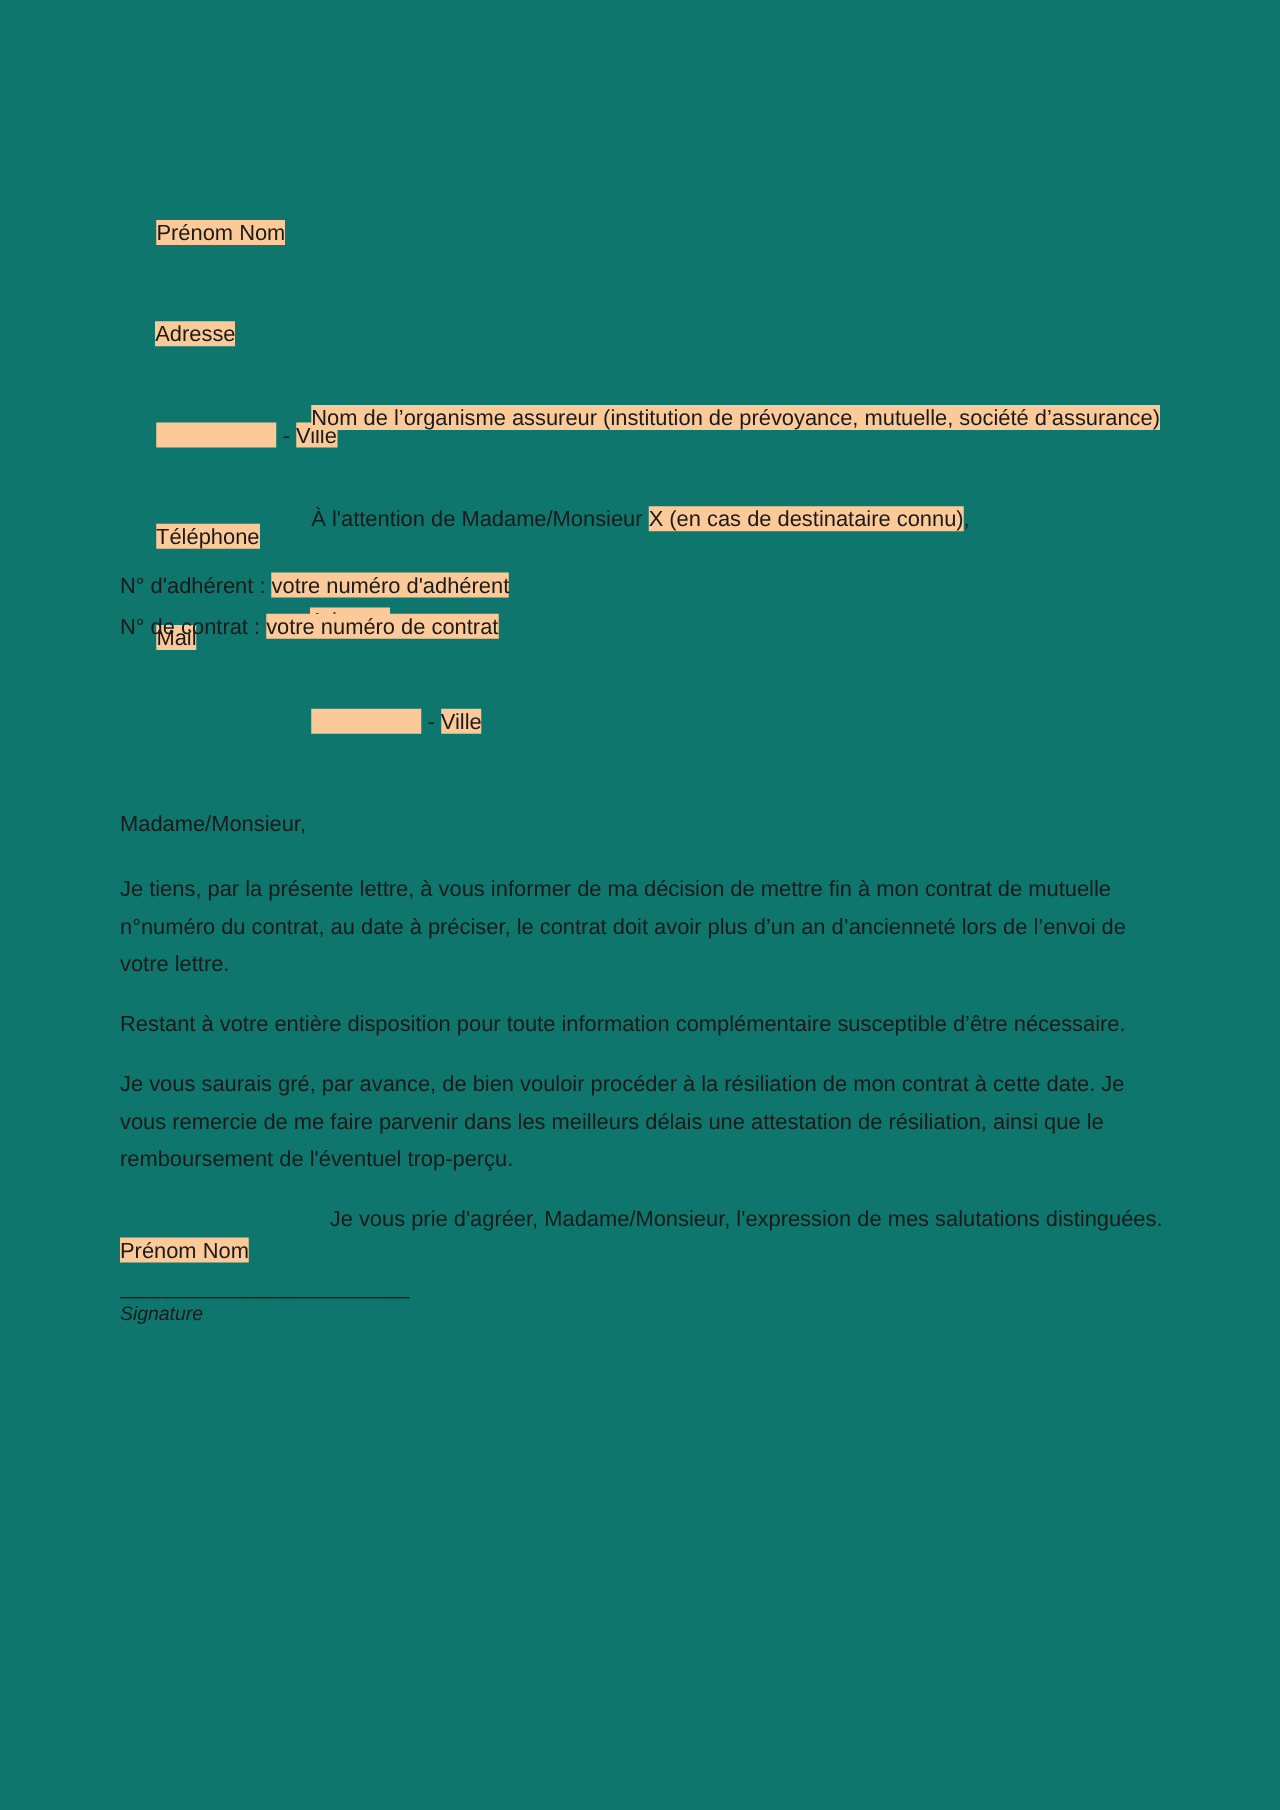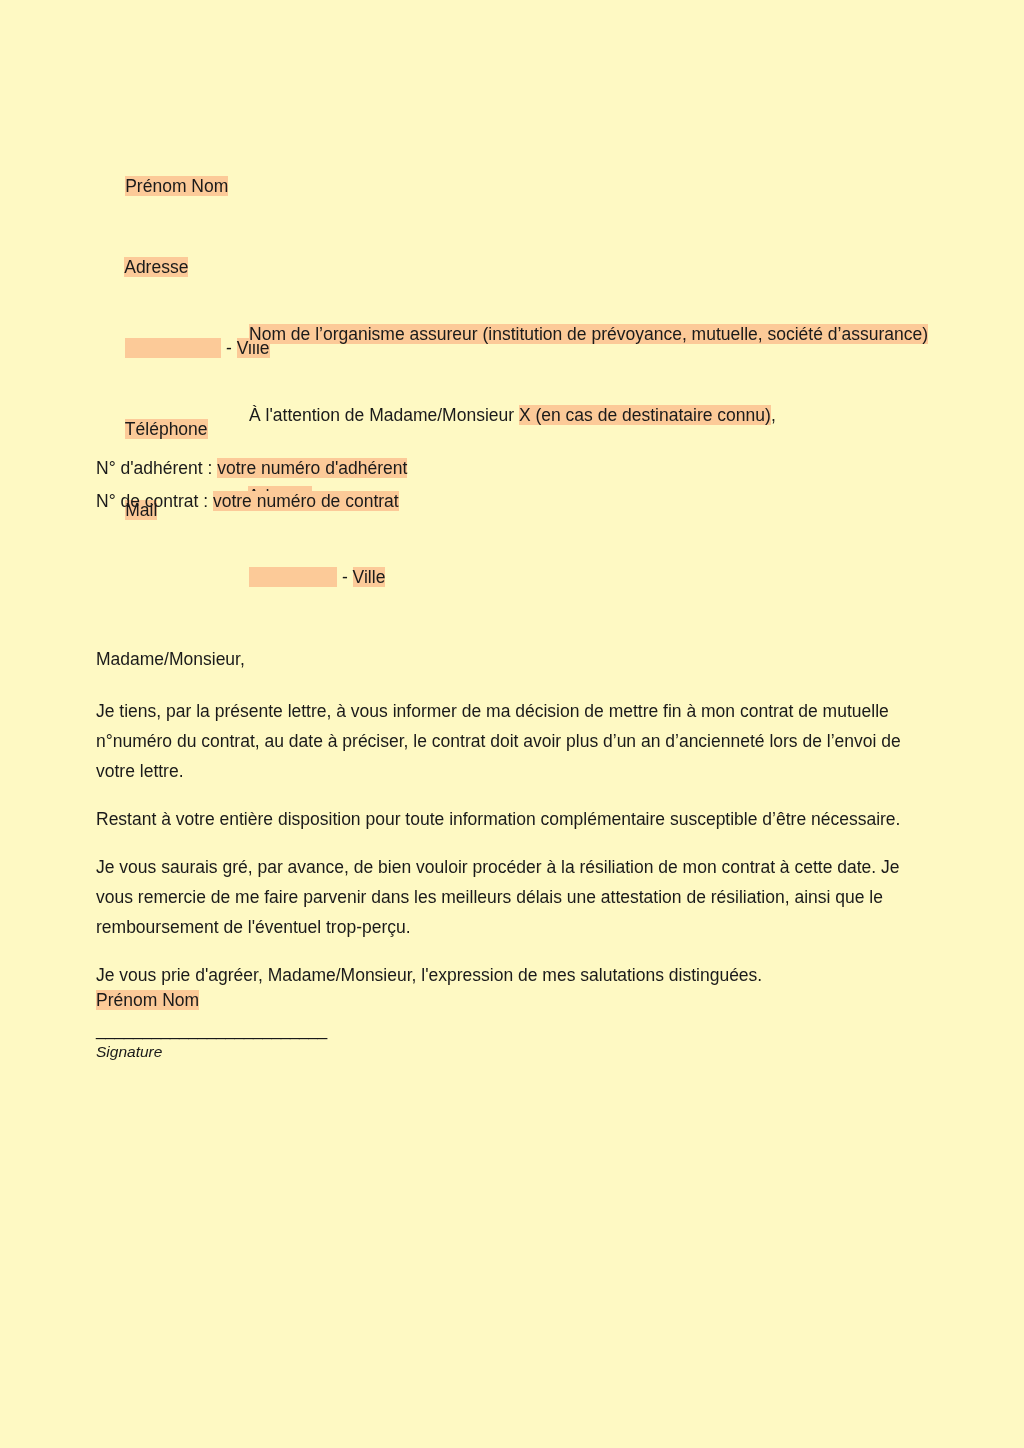--- a/index.html
+++ b/index.html
@@ -14,21 +14,21 @@
     color: #1a1a1a;
     position: relative;
     overflow: hidden;
   }
 
   .page {
     position: absolute;
     left: 0; top: 0;
     width: 1024px;
     height: 1448px;
-    background: #fef9c3;
+    background: #0f766e;
     text-decoration: underline;
   }
 
   
   .hl {
     background: #fcca98;
     box-decoration-break: clone;
     -webkit-box-decoration-break: clone;
   }
 
@@ -92,21 +92,21 @@
   .body-block {
     position: absolute;
     left: 96px;
     top: 644px;
     width: 834px;
     font-size: 17.5px;
     line-height: 30px;
   }
   .body-block p { margin: 0 0 18px 0; }
   .salutation { margin-bottom: 22px !important; }
-  .closing { margin-top: 26px; }
+  .closing { margin-top: 26px; text-align: right; }
 
   
   .sign-block {
     position: absolute;
     left: 96px;
     top: 990px;
     font-size: 17.5px;
   }
   .sign-name { margin: 0 0 6px 0; }
   .sign-rule {

